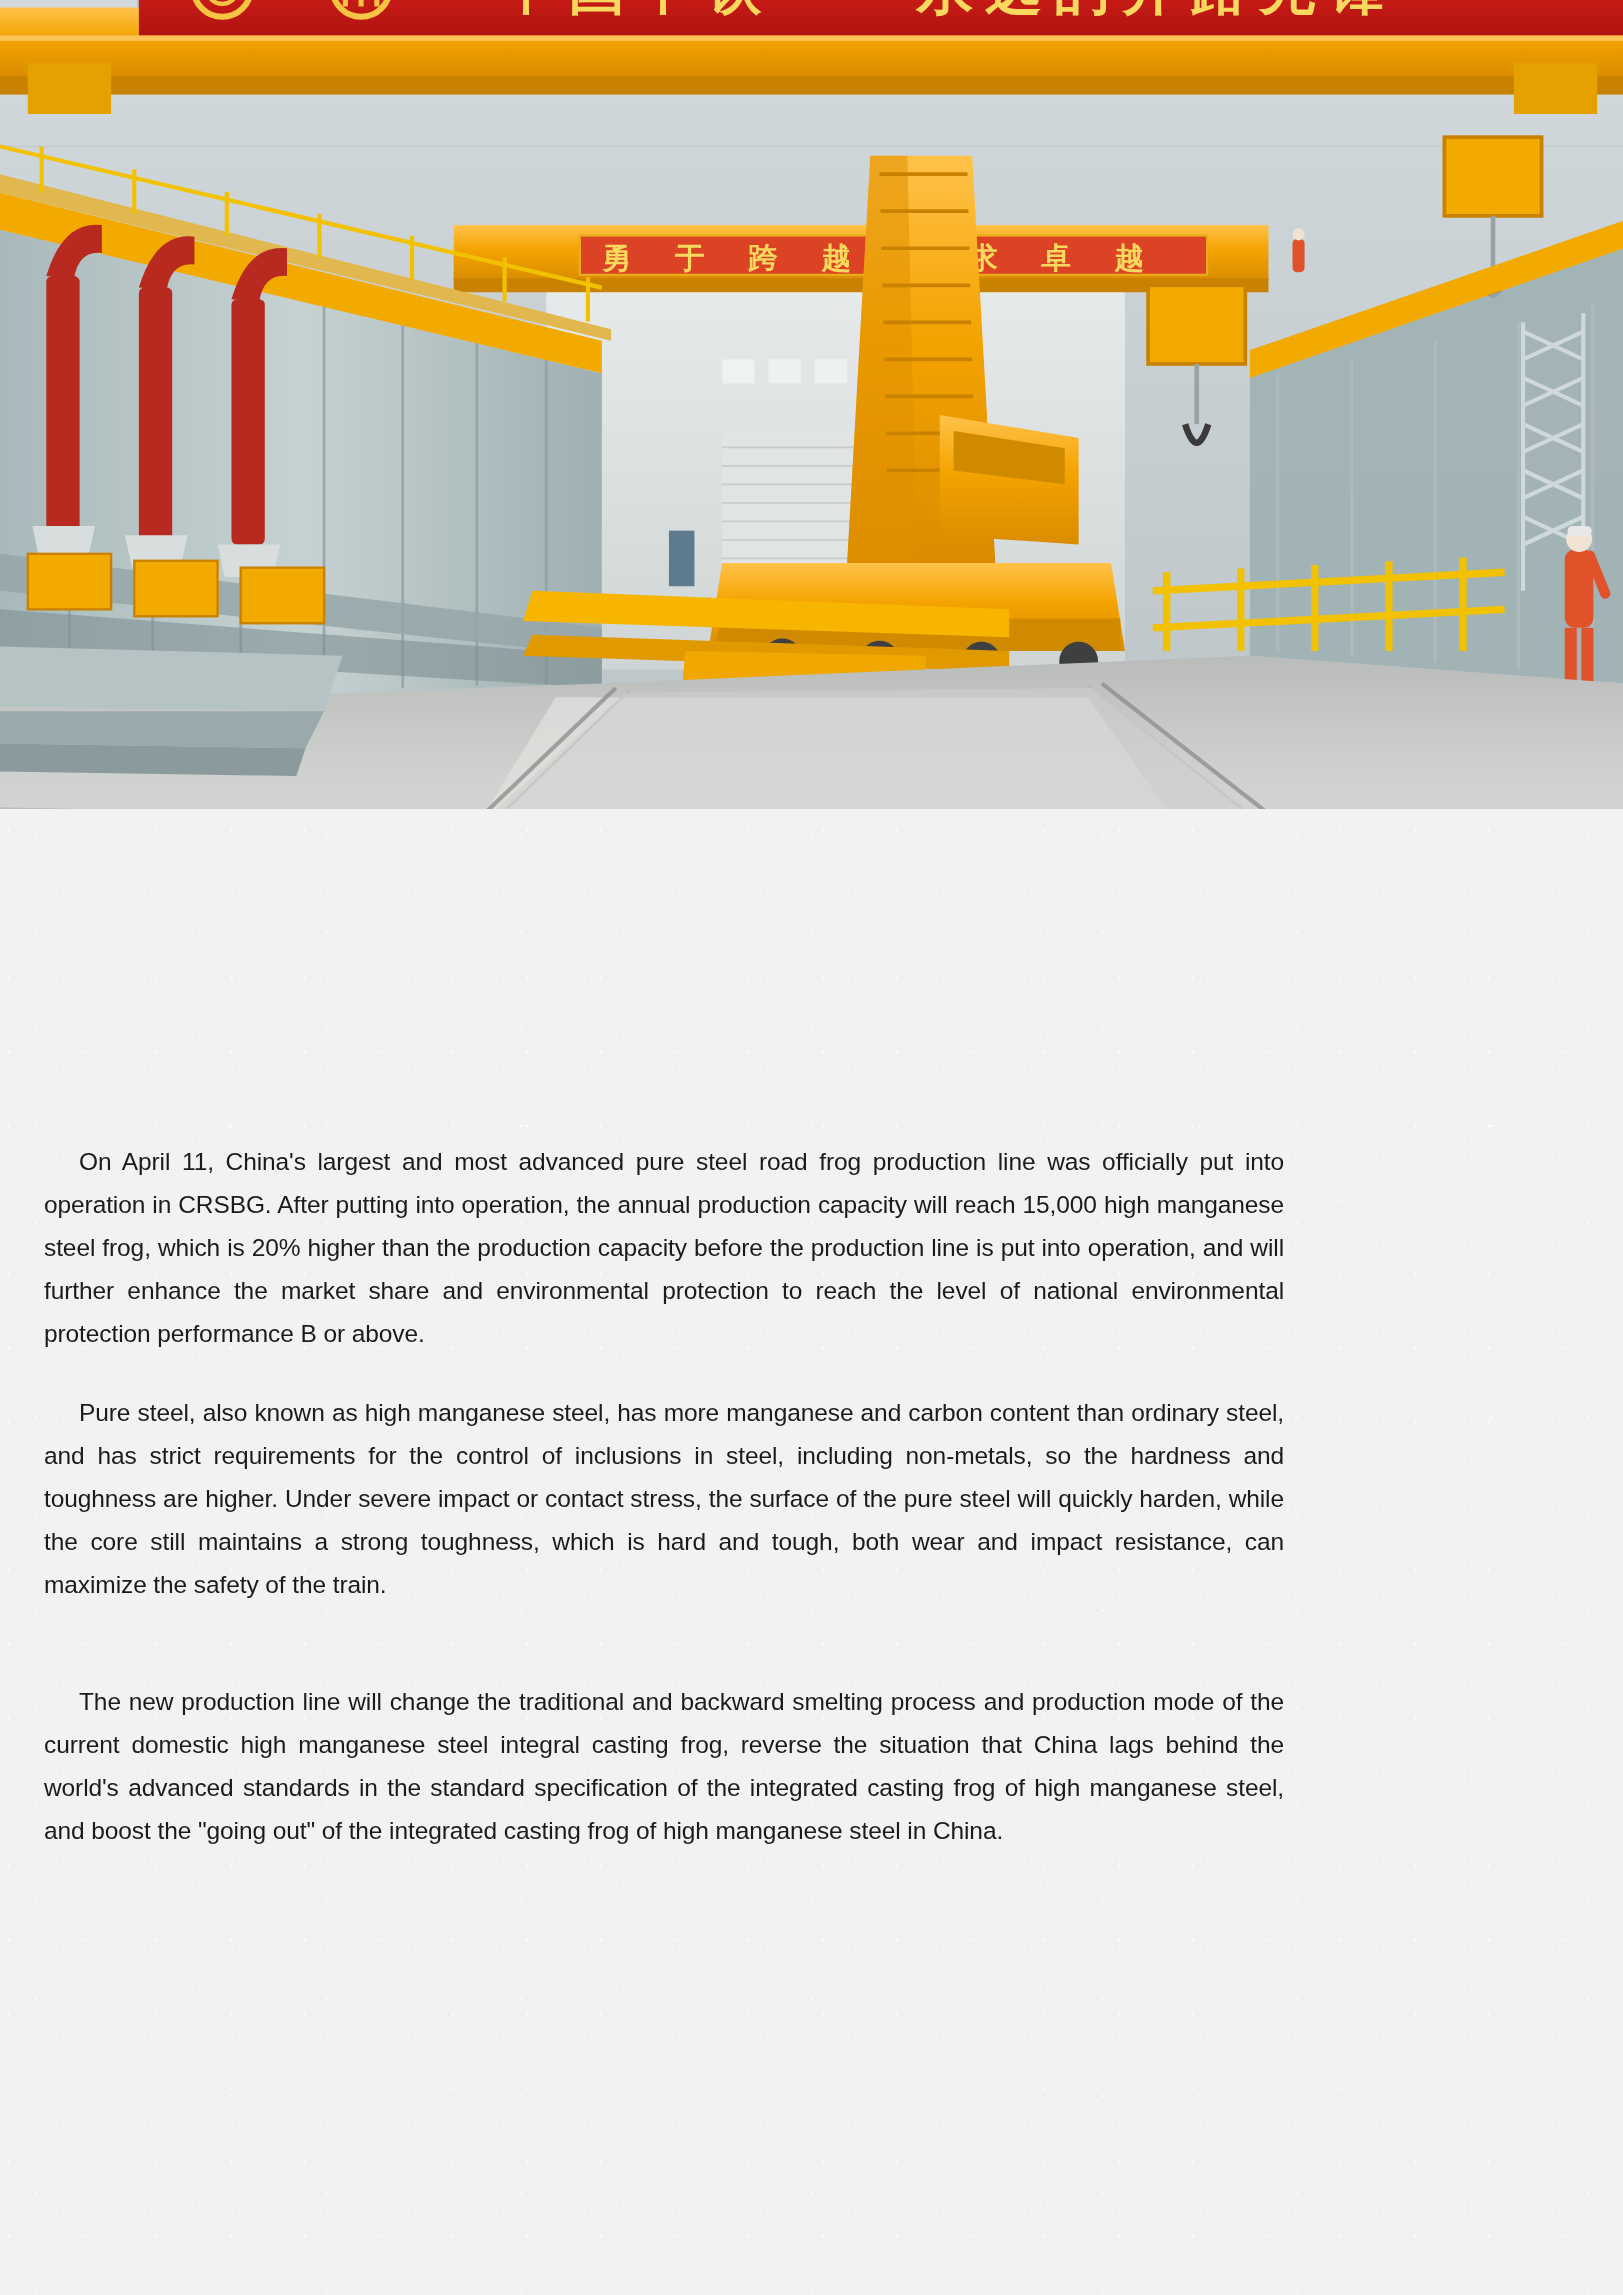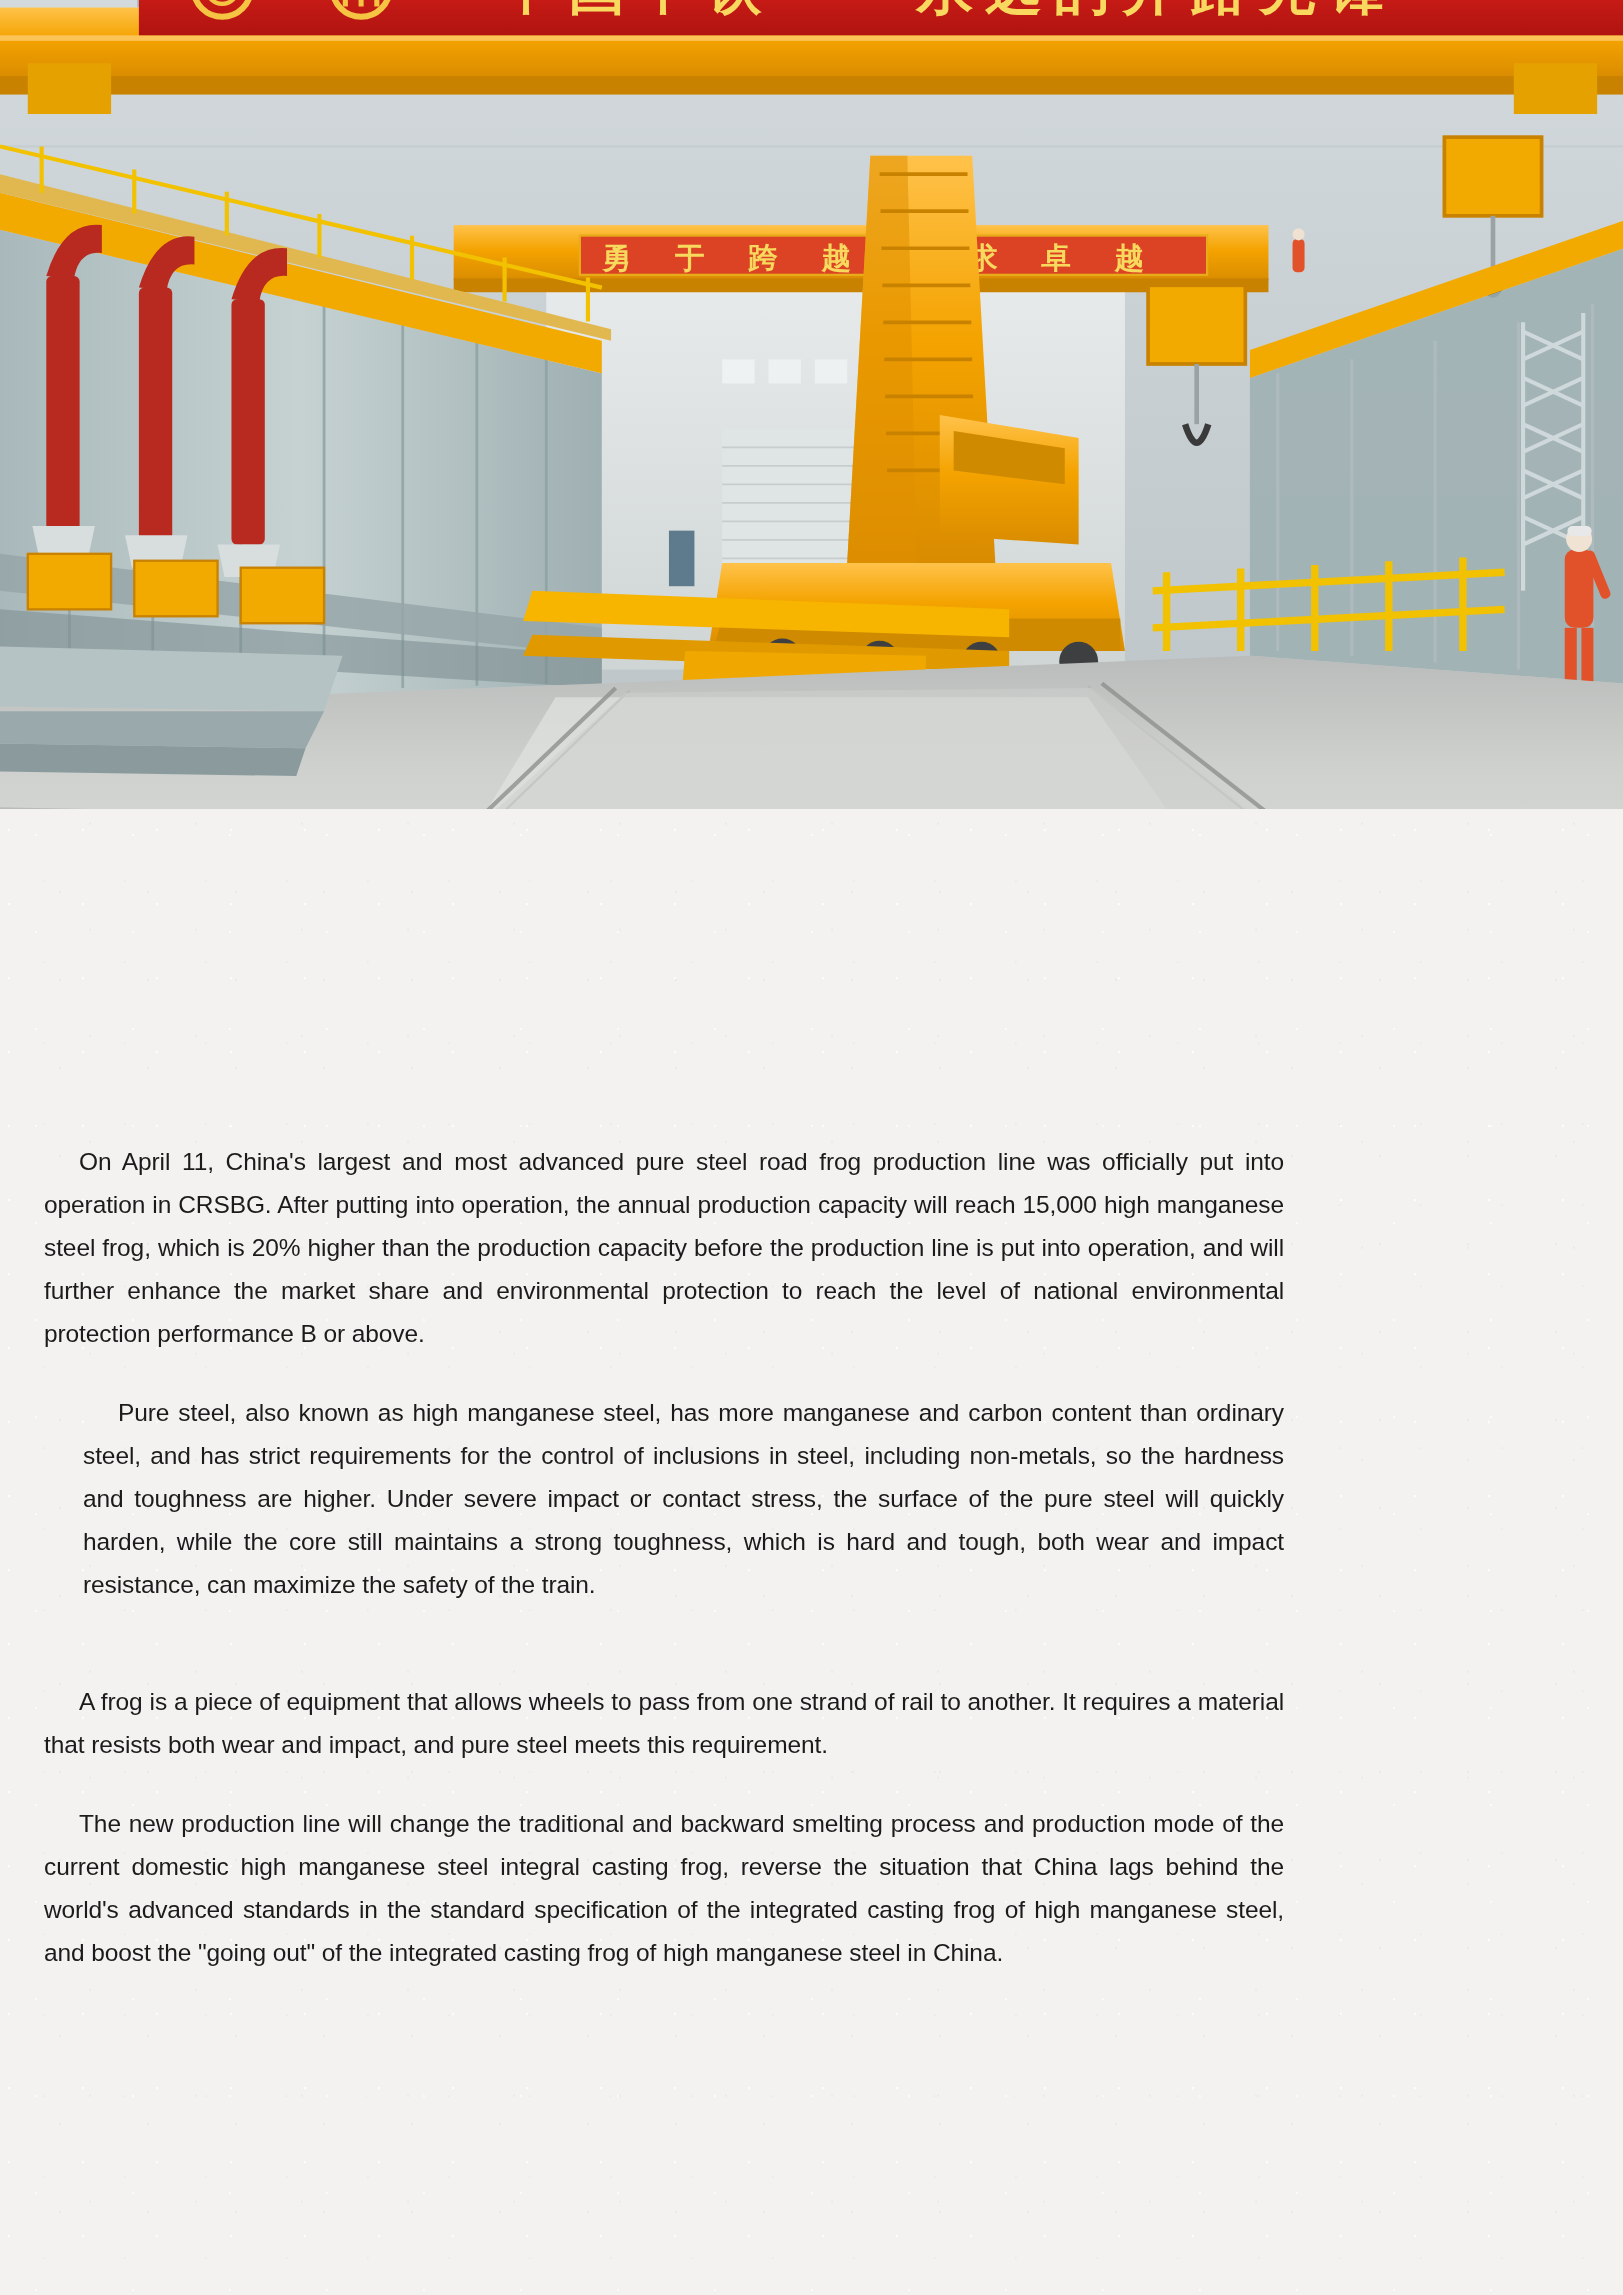--- a/index.html
+++ b/index.html
@@ -54,21 +54,21 @@
     font-family: "Liberation Sans", sans-serif;
     font-size: 24.5px;
     line-height: 43px;
     color: #1b1b1b;
     text-indent: 35px;
     margin: 0 0 36px 0;
     text-align: justify;
     text-justify: inter-word;
     letter-spacing: -0.1px;
   }
-  .para.gap-extra { margin-bottom: 74px; margin-left: 39px; }
+  .para.gap-extra { margin-bottom: 74px; }
 </style>
 </head>
 <body>
 
 <div class="page"></div>
 
 <div class="hero">
   <svg viewBox="0 0 3508 2315" preserveAspectRatio="xMidYMid slice">
     <defs>
       <linearGradient id="ceilGrad" x1="0" y1="0" x2="0" y2="1">
@@ -296,16 +296,15 @@
 
     <polygon points="0,1680 740,1700 700,1820 0,1810" fill="#b6c3c4"></polygon>
     <polygon points="0,1820 700,1820 660,1900 0,1890" fill="#9aa9ab"></polygon>
     <polygon points="0,1890 660,1900 640,1960 0,1950" fill="#8b9b9d"></polygon>
   </svg>
 </div>
 
 <div class="article">
   <p class="para">On April 11, China's largest and most advanced pure steel road frog production line was officially put into operation in CRSBG. After putting into operation, the annual production capacity will reach 15,000 high manganese steel frog, which is 20% higher than the production capacity before the production line is put into operation, and will further enhance the market share and environmental protection to reach the level of national environmental protection performance B or above.</p>
   <p class="para gap-extra">Pure steel, also known as high manganese steel, has more manganese and carbon content than ordinary steel, and has strict requirements for the control of inclusions in steel, including non-metals, so the hardness and toughness are higher. Under severe impact or contact stress, the surface of the pure steel will quickly harden, while the core still maintains a strong toughness, which is hard and tough, both wear and impact resistance, can maximize the safety of the train.</p>
-  <p class="para">A frog is a piece of equipment that allows wheels to pass from one strand of rail to another. It requires a material that resists both wear and impact, and pure steel meets this requirement.</p>
   <p class="para">The new production line will change the traditional and backward smelting process and production mode of the current domestic high manganese steel integral casting frog, reverse the situation that China lags behind the world's advanced standards in the standard specification of the integrated casting frog of high manganese steel, and boost the "going out" of the integrated casting frog of high manganese steel in China.</p>
 </div>
 
 
 </body></html>

